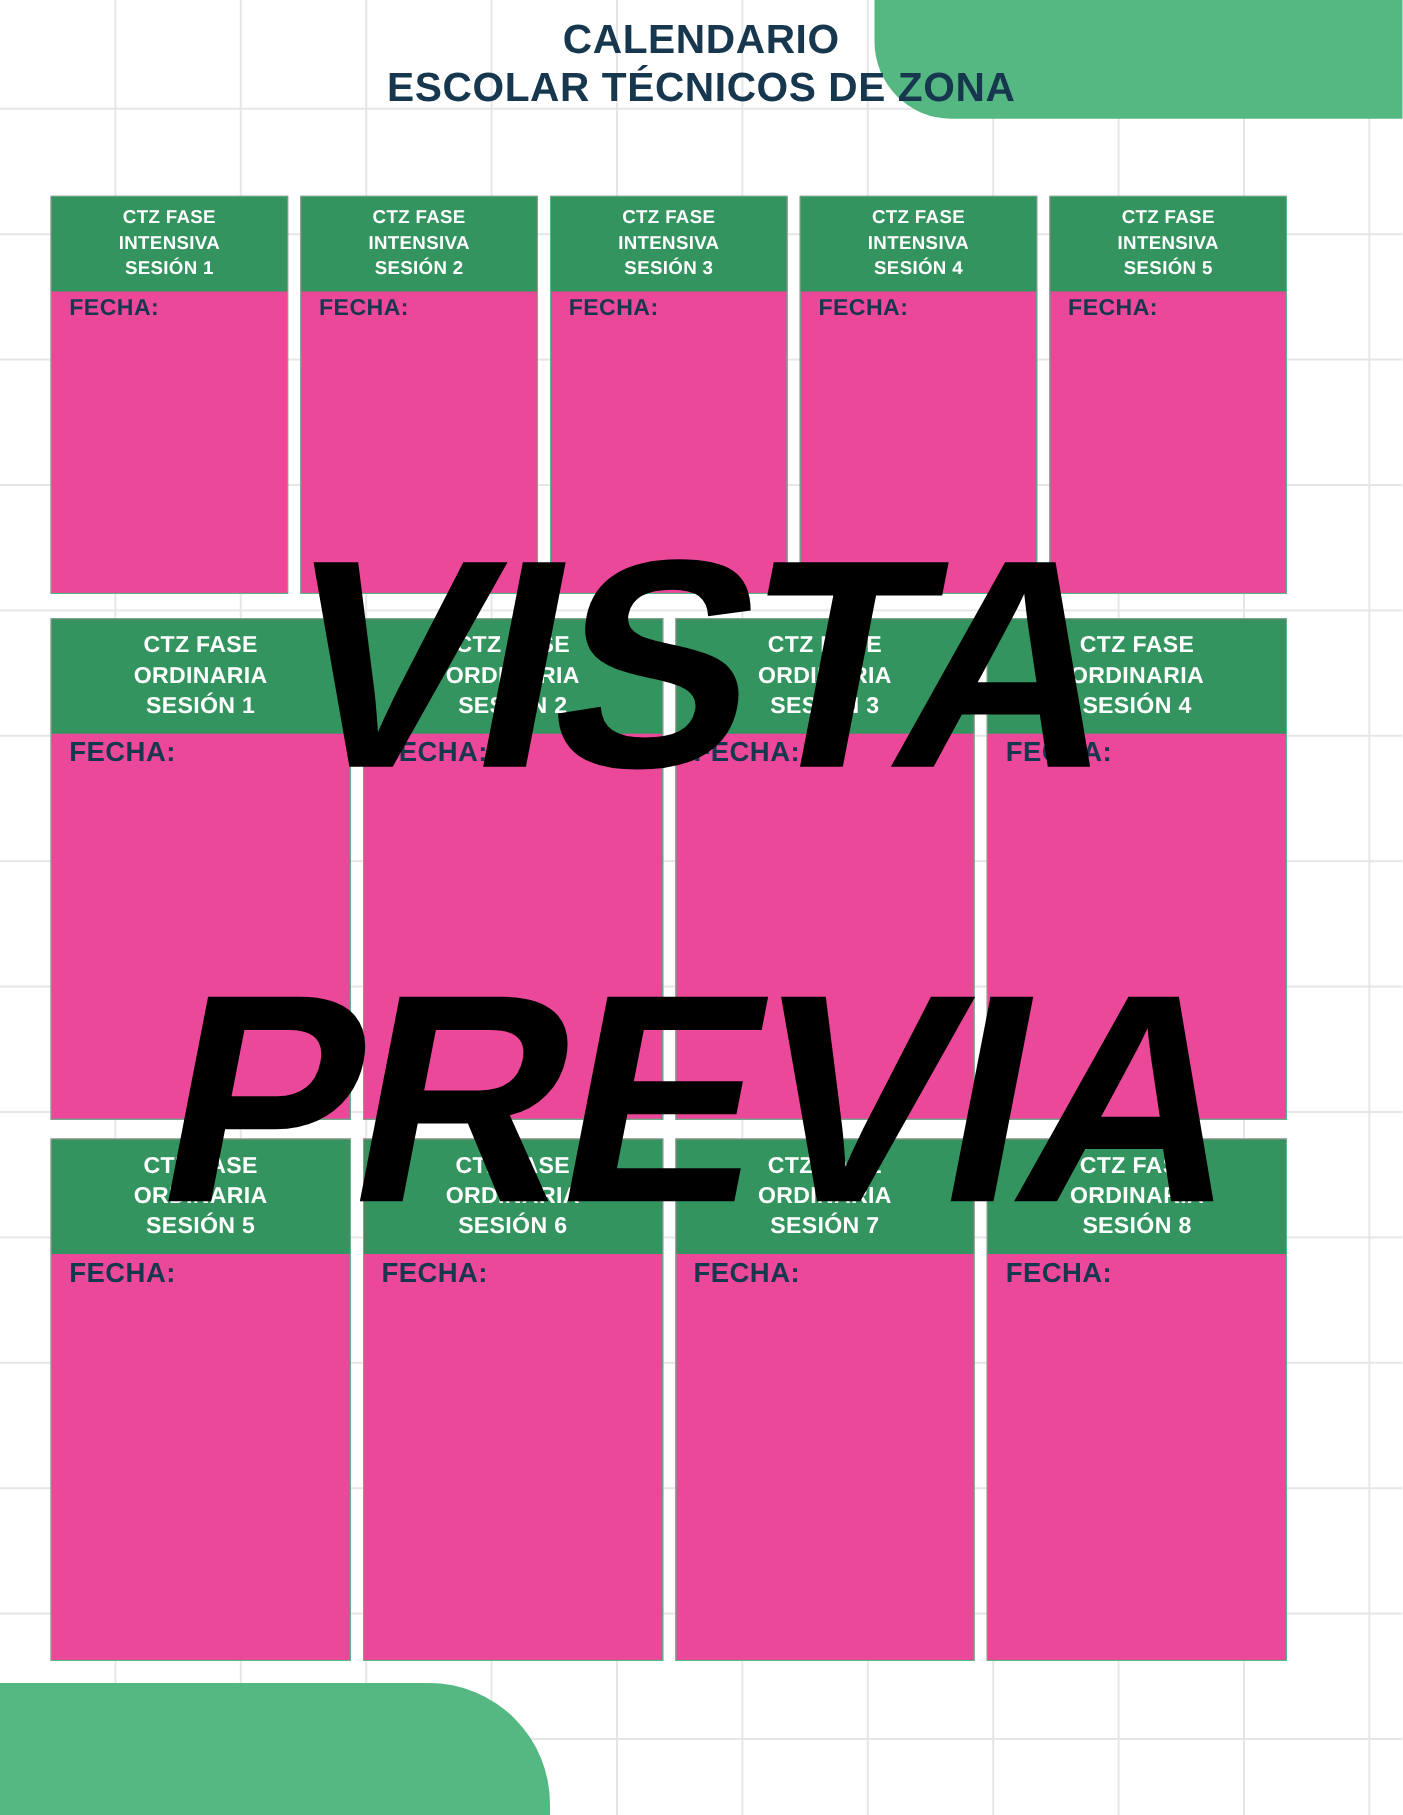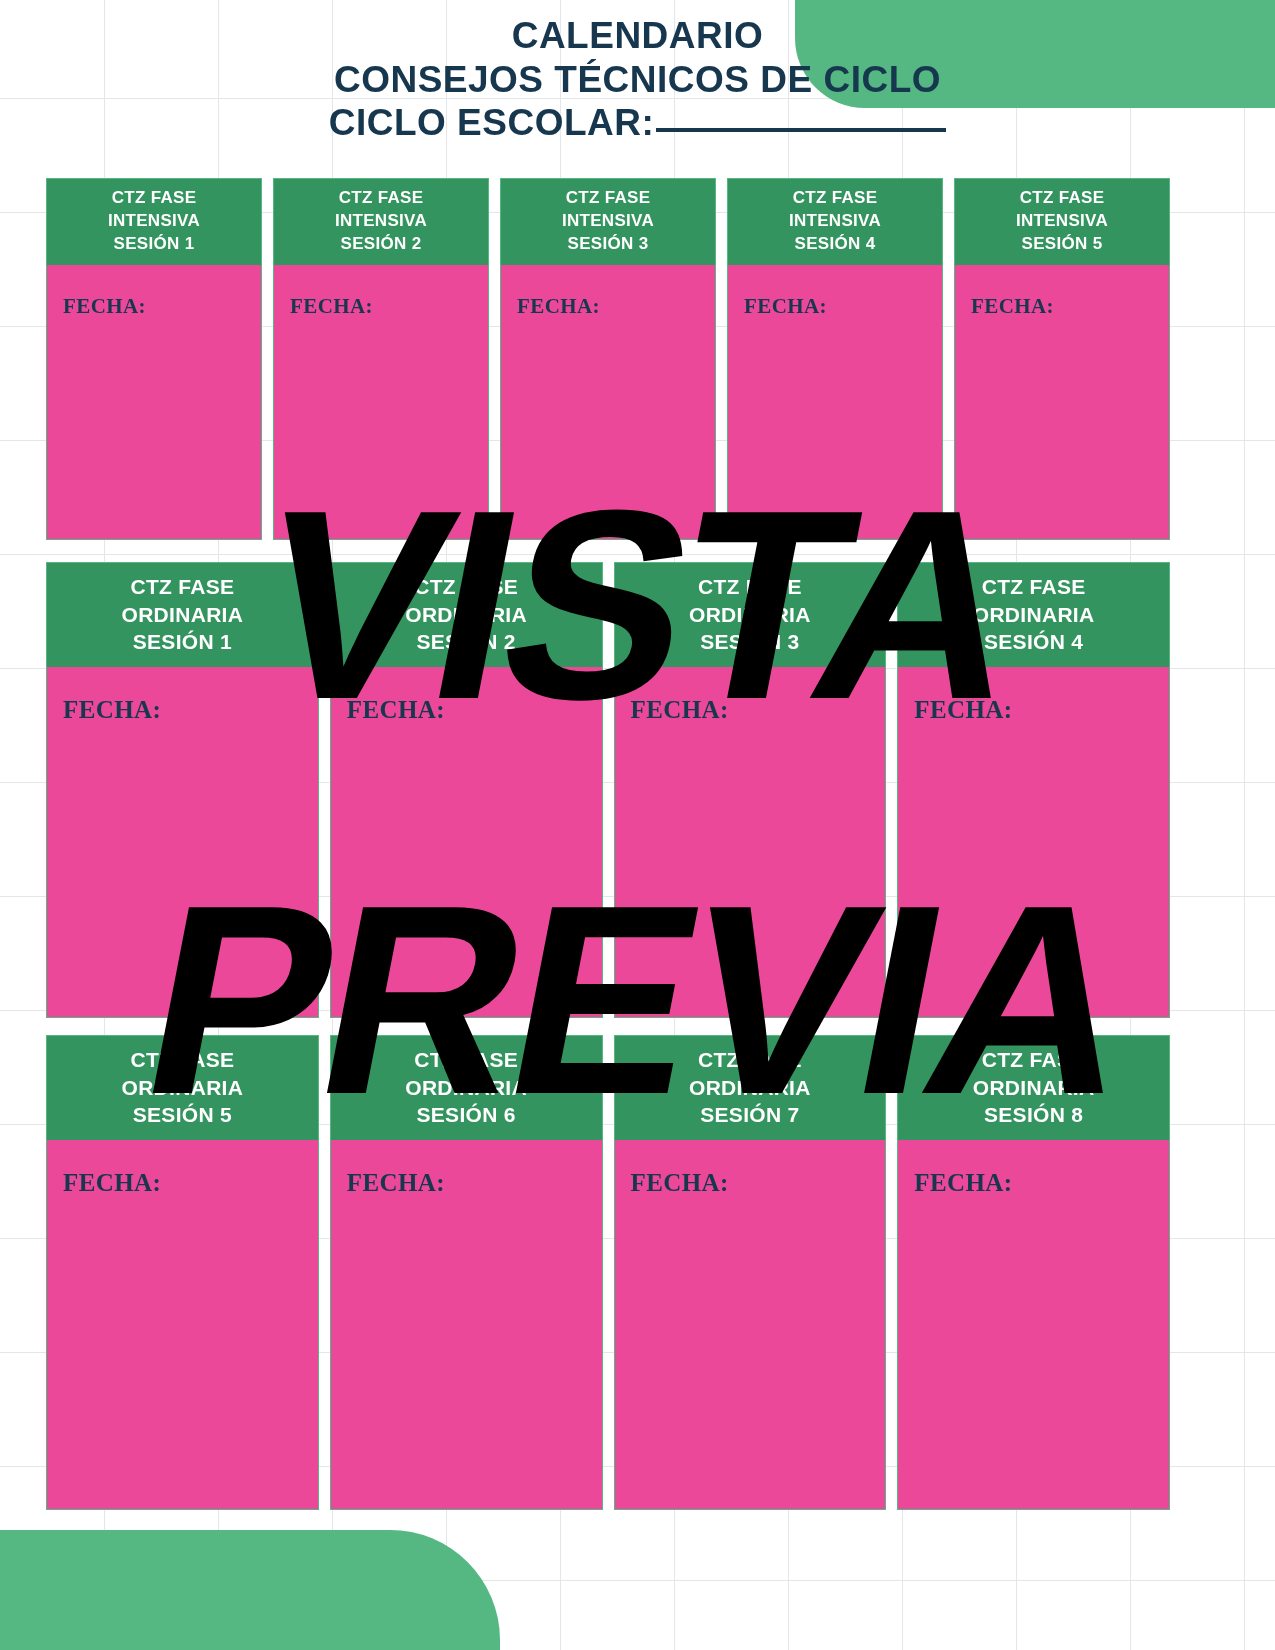--- a/index.html
+++ b/index.html
@@ -105,22 +105,21 @@
     letter-spacing: 0.3px;
     white-space: pre-line;
   }
   #row-2 .card-header, #row-3 .card-header {
     font-size: 21px;
     padding: 10px 4px 11px 4px;
     line-height: 1.32;
   }
   .card-body {
     flex: 1;
-    padding: 29px 0 0 16px;
-    font-family: Liberation Serif, serif;
+    padding: 3px 0 0 16px;
   }
   .fecha-label {
     color: #17374f;
     font-weight: bold;
     font-size: 21px;
     letter-spacing: 0.4px;
   }
   #row-2 .fecha-label, #row-3 .fecha-label { font-size: 25px; }
 
   
@@ -148,22 +147,21 @@
 </head>
 <body>
 
 <div id="grid-bg"></div>
 
 <div class="deco" id="deco-top-right"></div>
 <div class="deco" id="deco-bottom-left"></div>
 
 <div id="title-block">
   <div class="line">CALENDARIO</div>
-  <div class="line">CONSEJOS TÉCNICOS DE CICLO</div>
-  <div class="line" id="title-line3"><span>CICLO ESCOLAR:</span><span class="blank"></span></div>
+  <div class="line">ESCOLAR TÉCNICOS DE ZONA</div>
 </div>
 
 <div class="row" id="row-1">
   <div class="card">
     <div class="card-header">CTZ FASE
 INTENSIVA
 SESIÓN 1</div>
     <div class="card-body">
       <span class="fecha-label">FECHA:</span>
     </div>

